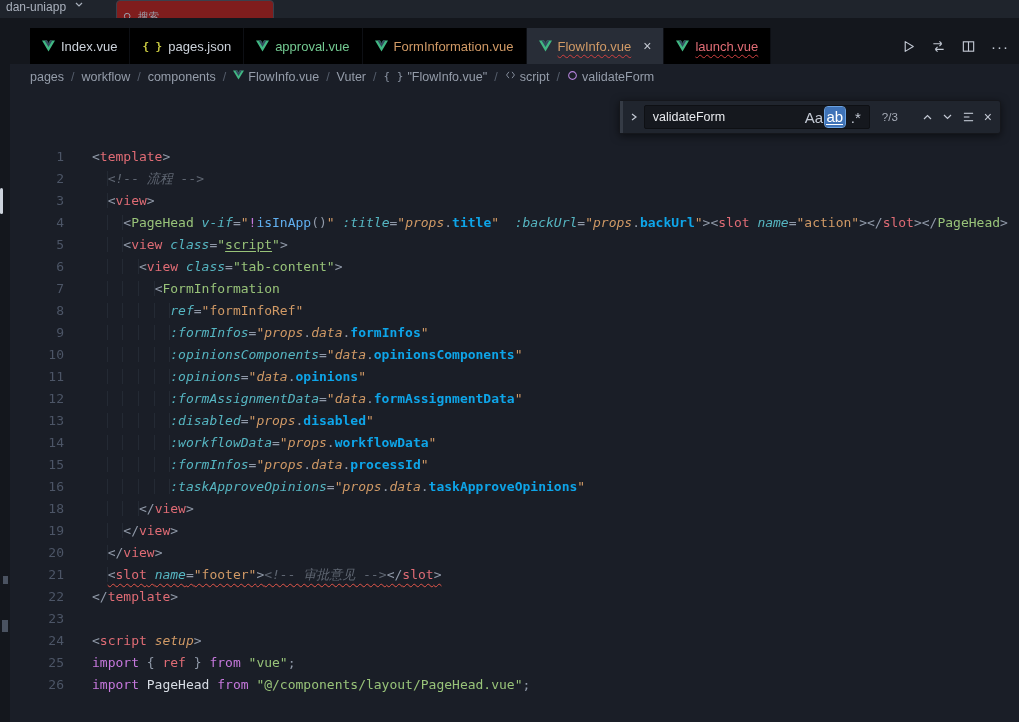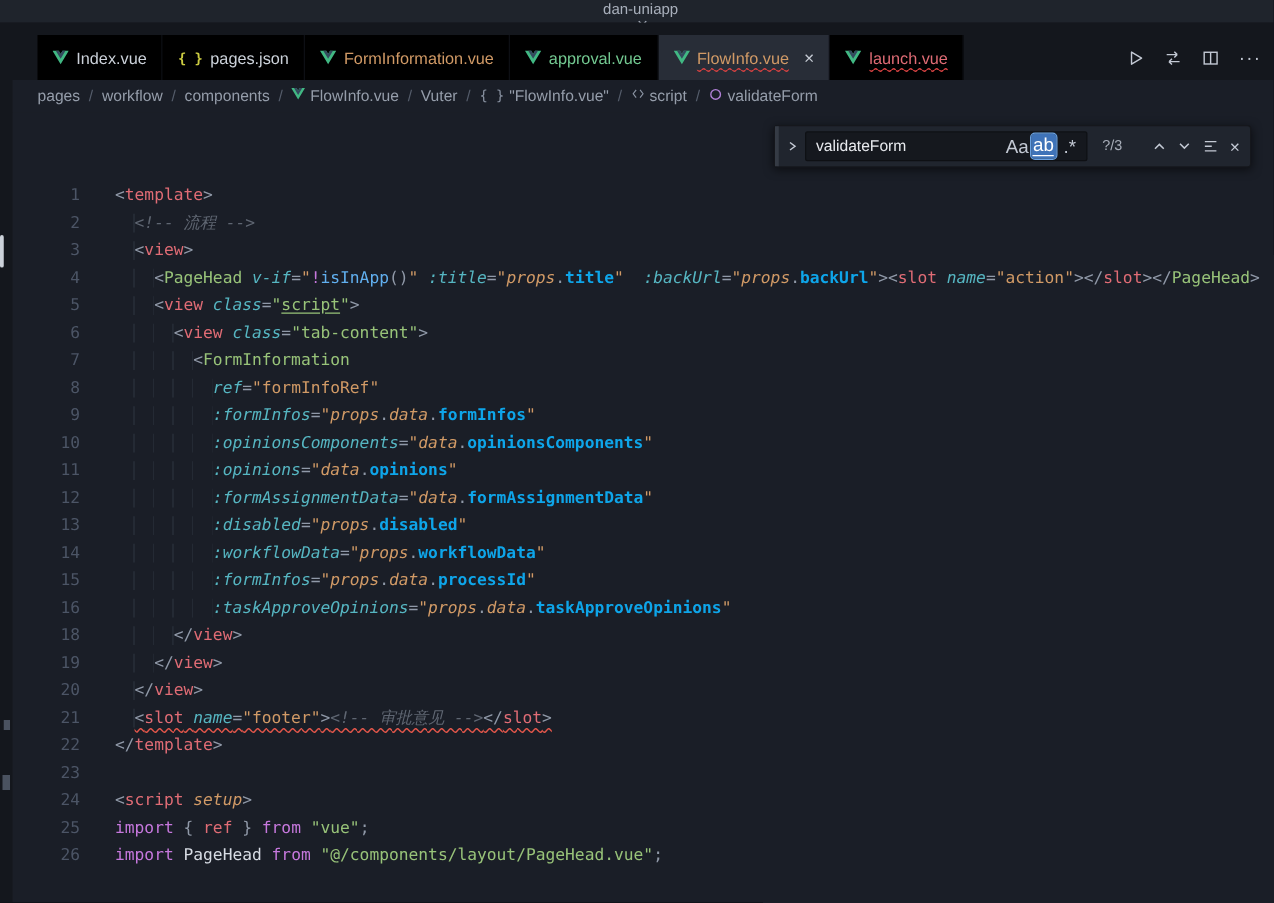--- a/index.html
+++ b/index.html
@@ -1,21 +1,21 @@
 <!DOCTYPE html>
 <html><head>
 <meta charset="utf-8">
 <style>
   *{margin:0;padding:0;box-sizing:border-box;}
   html,body{background:#0d0f13;}
   .window{position:relative;width:1019px;height:722px;overflow:hidden;background:#1a1e27;
           font-family:"Liberation Sans",sans-serif;color:#ccd2da;}
 
   
-  .titlebar{height:18px;background:#1f242c;display:flex;align-items:center;flex-direction:column;}
+  .titlebar{height:18px;background:#1f242c;display:flex;align-items:flex-start;}
   .tb-title{margin-left:6px;font-size:12px;color:#a9b0bc;}
   .tb-chev{margin-left:8px;display:flex;}
   .tb-search{margin-left:32px;width:158px;height:14px;background:#7f1d1d;border:1px solid #3a414d;
              border-radius:4px;display:flex;align-items:center;padding:16px 6px;gap:5px;}
   .tb-search span{font-size:10.5px;color:#9aa1ad;}
 
   
   .tabbar{height:46px;background:#14171d;display:flex;align-items:flex-end;padding-left:30px;position:relative;}
   .tab{height:36px;display:flex;align-items:center;padding:0 12px;gap:6px;border-right:1px solid #0d0f14;
        background:#000000;font-size:13px;cursor:default;}
@@ -124,30 +124,30 @@
       <span class="json-ic">{ }</span>
       <span class="c-def">pages.json</span>
     </div>
     <div class="tab">
       <span style="display:flex">
           <svg width="13" height="12" viewBox="0 0 24 20">
             <path fill="#41b883" d="M14.8 0L12 4.8 9.2 0H0l12 20L24 0z"></path>
             <path fill="#34495e" d="M14.8 0L12 4.8 9.2 0H4.8L12 12 19.2 0z"></path>
           </svg>
         </span>
+      <span class="c-add">approval.vue</span>
+    </div>
+    <div class="tab">
+      <span style="display:flex">
+          <svg width="13" height="12" viewBox="0 0 24 20">
+            <path fill="#41b883" d="M14.8 0L12 4.8 9.2 0H0l12 20L24 0z"></path>
+            <path fill="#34495e" d="M14.8 0L12 4.8 9.2 0H4.8L12 12 19.2 0z"></path>
+          </svg>
+        </span>
       <span class="c-mod">FormInformation.vue</span>
-    </div>
-    <div class="tab">
-      <span style="display:flex">
-          <svg width="13" height="12" viewBox="0 0 24 20">
-            <path fill="#41b883" d="M14.8 0L12 4.8 9.2 0H0l12 20L24 0z"></path>
-            <path fill="#34495e" d="M14.8 0L12 4.8 9.2 0H4.8L12 12 19.2 0z"></path>
-          </svg>
-        </span>
-      <span class="c-add">approval.vue</span>
     </div>
     <div class="tab active">
       <span style="display:flex">
           <svg width="13" height="12" viewBox="0 0 24 20">
             <path fill="#41b883" d="M14.8 0L12 4.8 9.2 0H0l12 20L24 0z"></path>
             <path fill="#34495e" d="M14.8 0L12 4.8 9.2 0H4.8L12 12 19.2 0z"></path>
           </svg>
         </span>
       <span class="c-mod sq-tab">FlowInfo.vue</span>
       <span class="tab-close">×</span>

